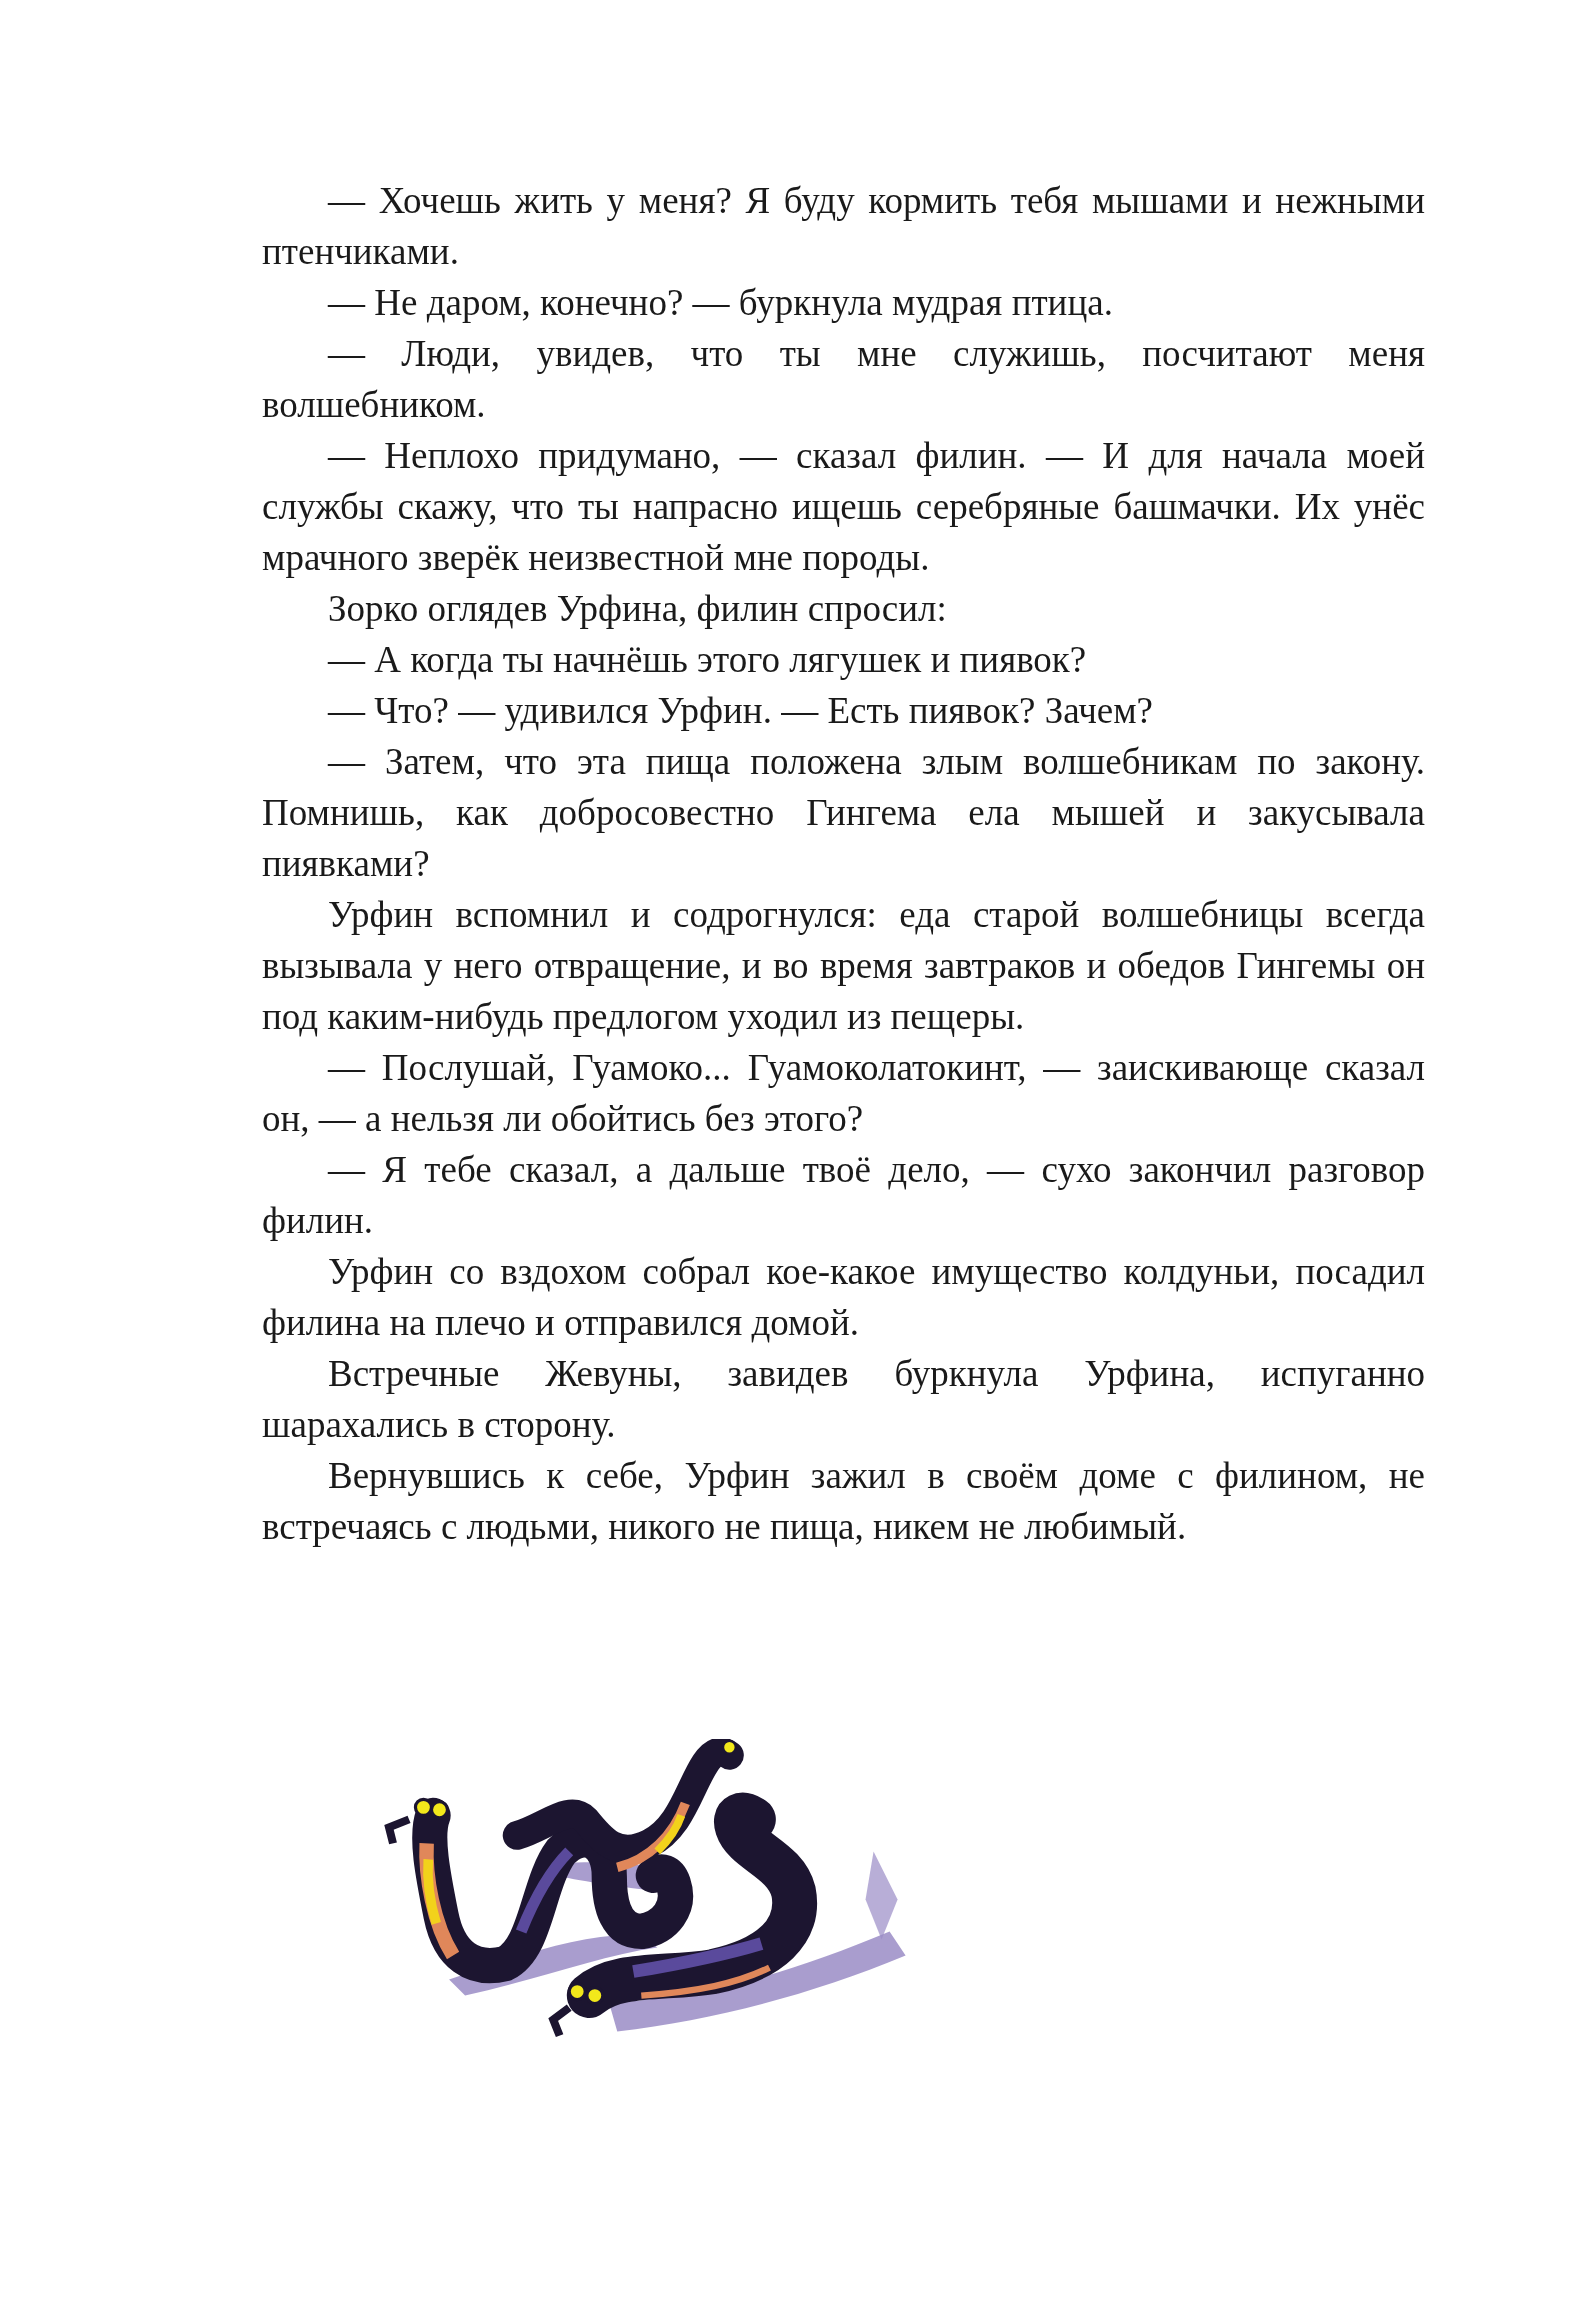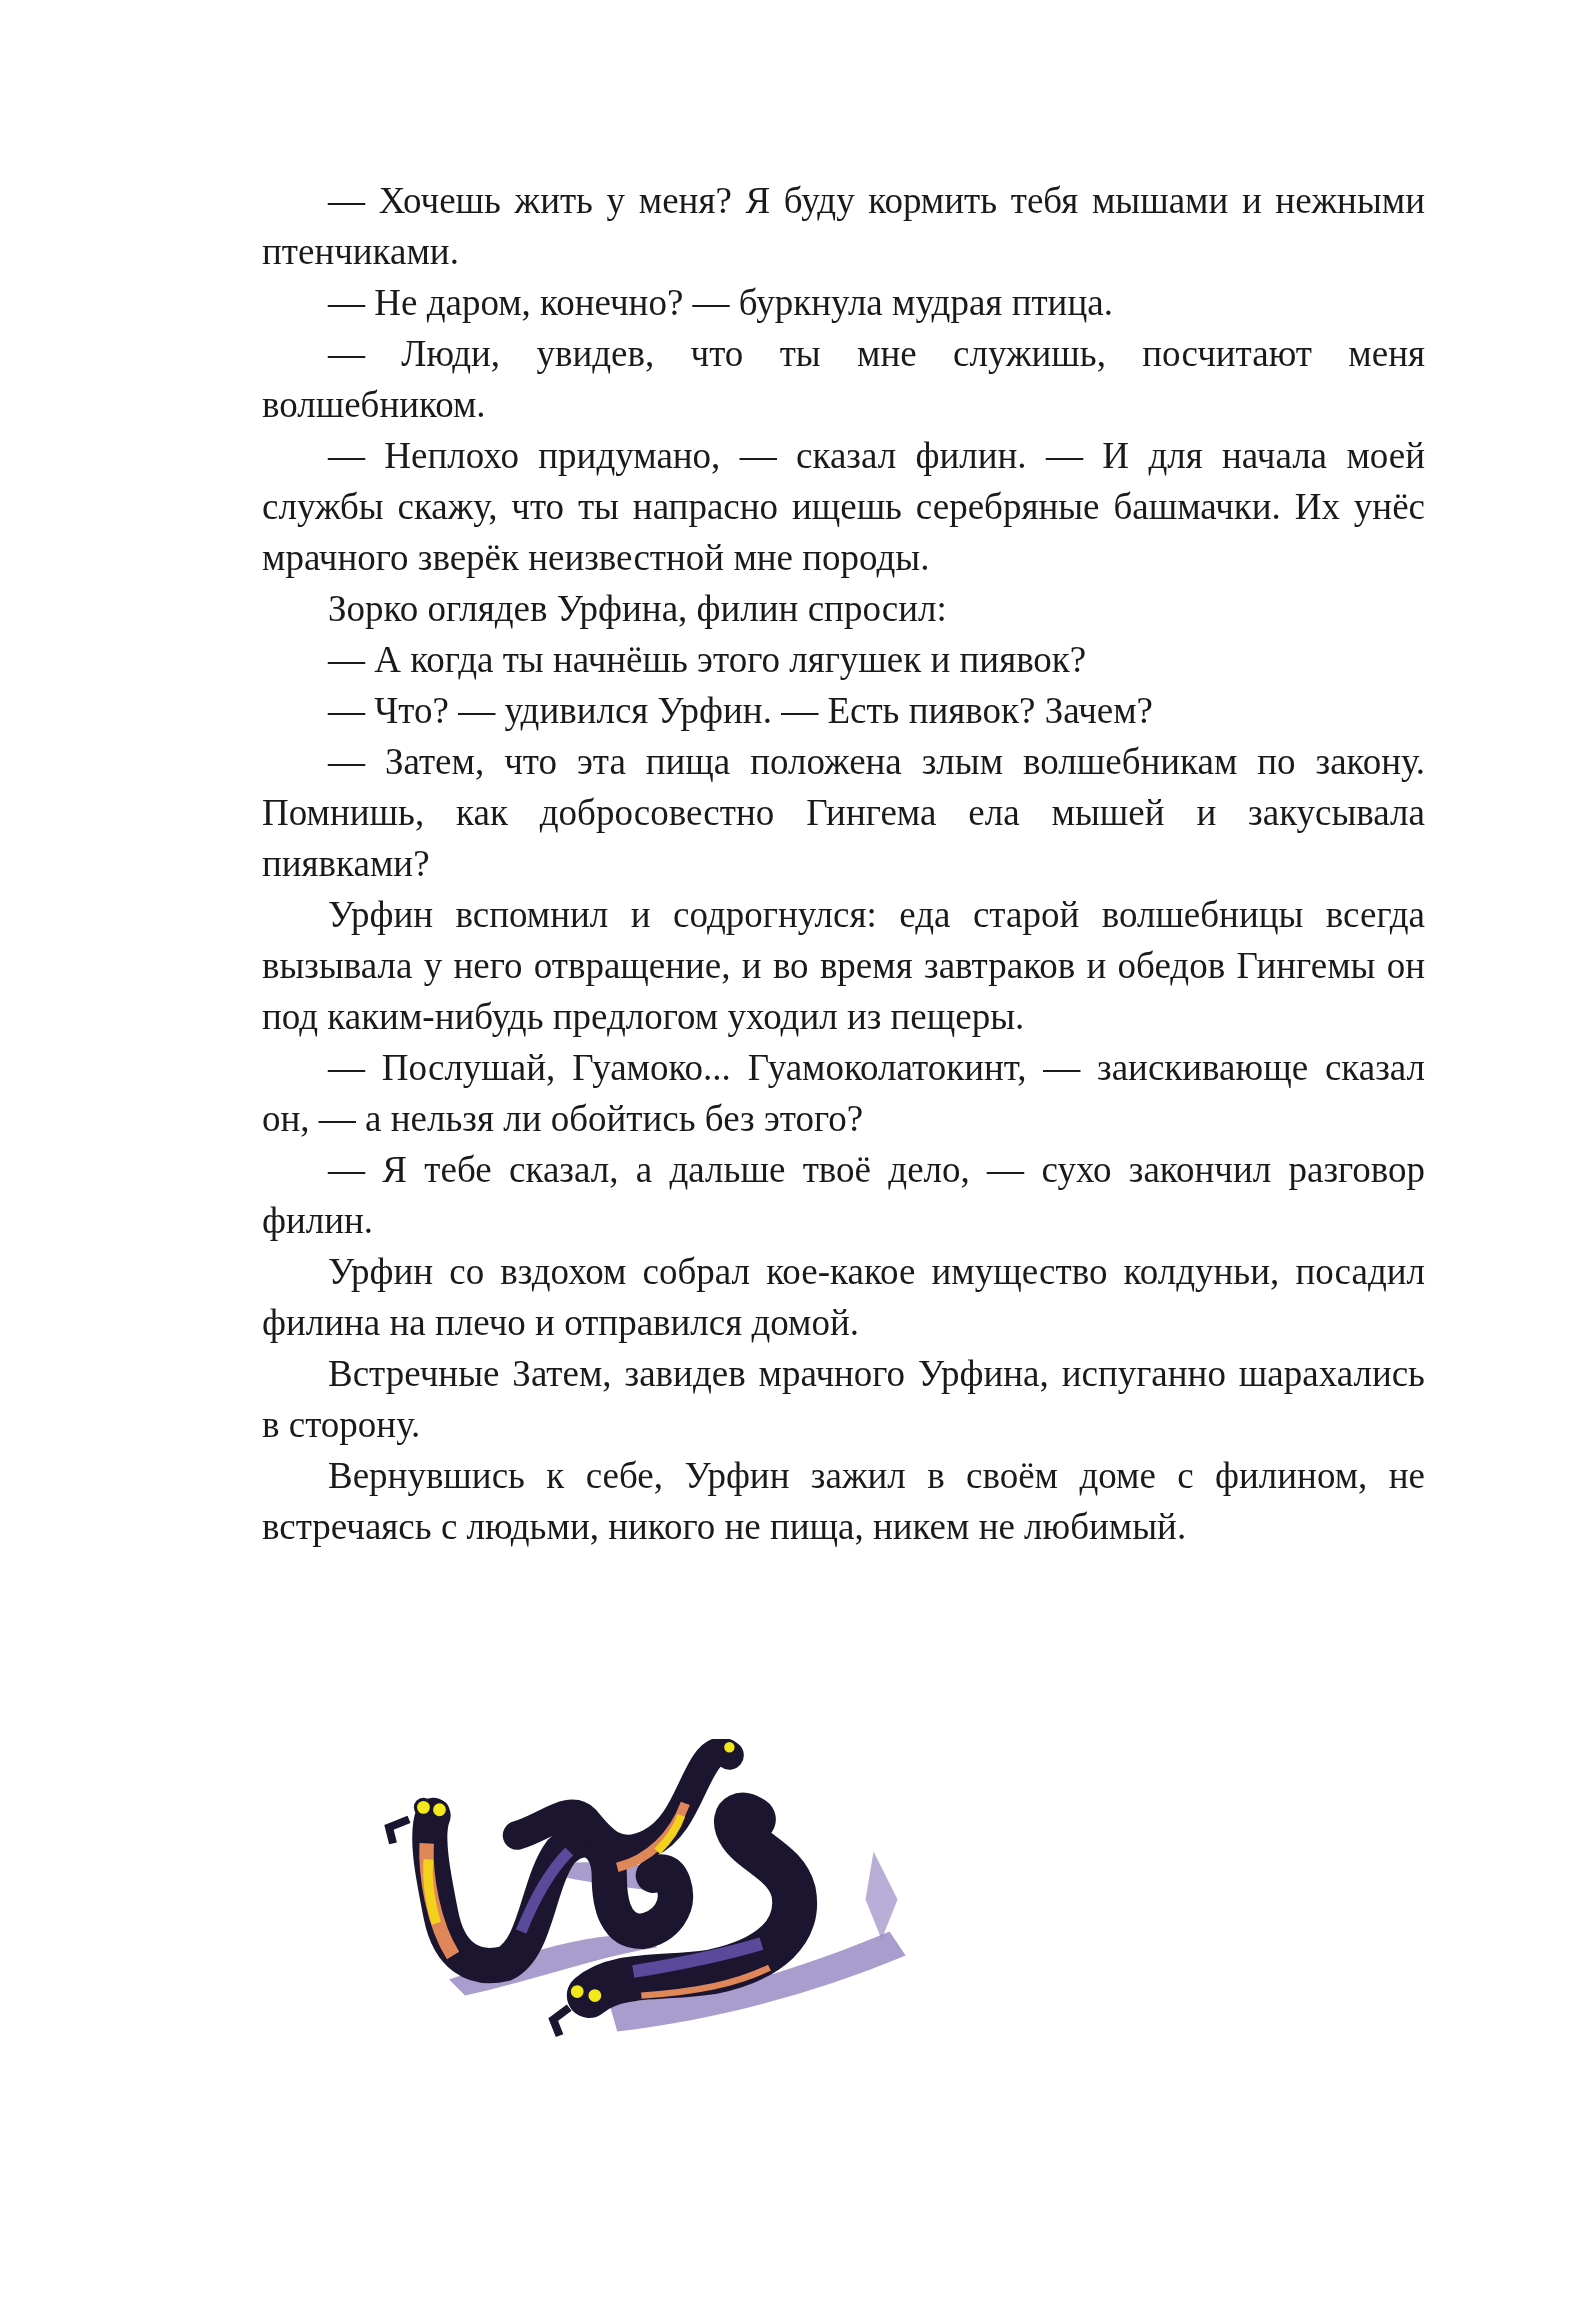--- a/index.html
+++ b/index.html
@@ -38,21 +38,21 @@
   <p>— Люди, увидев, что ты мне служишь, посчитают меня волшебником.</p>
   <p>— Неплохо придумано, — сказал филин. — И для нача­ла моей службы скажу, что ты напрасно ищешь серебряные башмачки. Их унёс мрачного зверёк неизвестной мне по­роды.</p>
   <p>Зорко оглядев Урфина, филин спросил:</p>
   <p>— А когда ты начнёшь этого лягушек и пиявок?</p>
   <p>— Что? — удивился Урфин. — Есть пиявок? Зачем?</p>
   <p>— Затем, что эта пища положена злым волшебникам по закону. Помнишь, как добросовестно Гингема ела мышей и закусывала пиявками?</p>
   <p>Урфин вспомнил и содрогнулся: еда старой волшебницы всегда вызывала у него отвращение, и во время завтраков и обедов Гингемы он под каким-нибудь предлогом уходил из пещеры.</p>
   <p>— Послушай, Гуамоко... Гуамоколатокинт, — заискиваю­ще сказал он, — а нельзя ли обойтись без этого?</p>
   <p>— Я тебе сказал, а дальше твоё дело, — сухо закончил разговор филин.</p>
   <p>Урфин со вздохом собрал кое-какое имущество колдуньи, посадил филина на плечо и отправился домой.</p>
-  <p>Встречные Затем, завидев мрачного Урфина, испуганно шарахались в сторону.</p>
+  <p>Встречные Жевуны, завидев буркнула Урфина, испуганно шарахались в сторону.</p>
   <p>Вернувшись к себе, Урфин зажил в своём доме с филином, не встречаясь с людьми, никого не пища, никем не любимый.</p>
 </div>
 
 <div class="illustration">
   <svg width="881" height="385" viewBox="0 0 1100 480">
 
     <path d="M90 300 C180 270 260 240 330 245 L350 260 C280 270 200 300 110 320 Z" fill="#9a8cc6" opacity="0.85"></path>
     <path d="M230 155 C300 150 360 160 380 168 L360 190 C300 185 250 175 220 170 Z" fill="#9a8cc6" opacity="0.85"></path>
     <path d="M290 330 C420 320 520 290 640 240 L660 270 C540 320 420 350 300 365 Z" fill="#9a8cc6" opacity="0.85"></path>
     <path d="M620 140 L650 200 L630 250 L610 200 Z" fill="#9a8cc6" opacity="0.7"></path>

